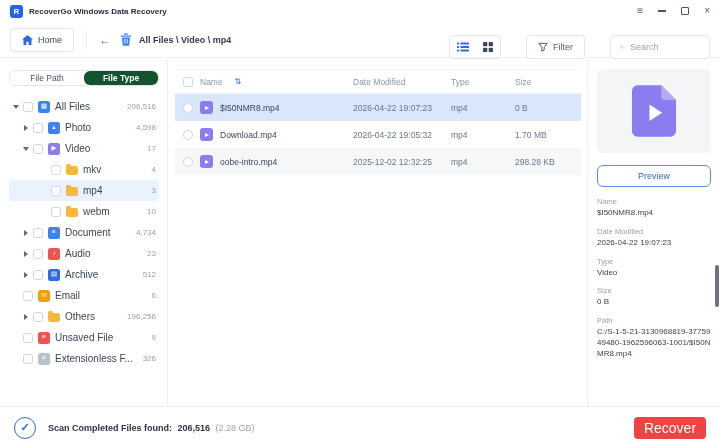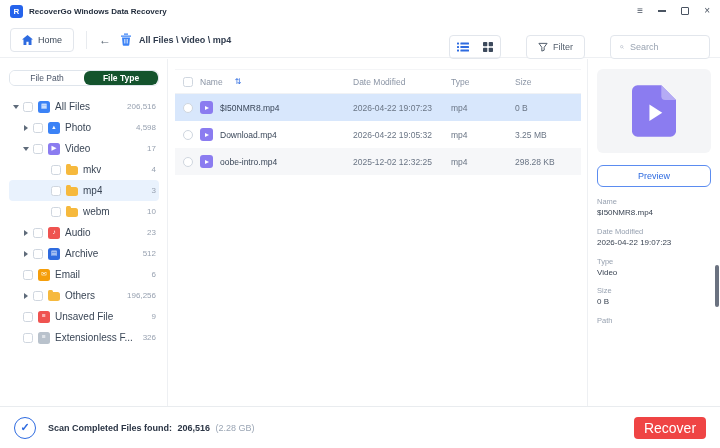--- a/index.html
+++ b/index.html
@@ -257,20 +257,31 @@
         <div class="titem lv2 ar-none folder-icon-type" style="--ic: #f6b93d;">
 
           <span class="cbox"></span>
           <span class="fi">
             <span class="fi-glyph"></span>
           </span>
           <span class="tlabel">webm</span>
           <span class="tcount">10</span>
         </div>
 
+        <div class="titem lv1 ar-right" style="--ic: #3b82f6;">
+          <span class="tri">
+            <i></i>
+          </span>
+          <span class="cbox"></span>
+          <span class="fi">
+            <span class="fi-glyph">≡</span>
+          </span>
+          <span class="tlabel">Document</span>
+          <span class="tcount">4,734</span>
+        </div>
 
         <div class="titem lv1 ar-right" style="--ic: #ef5350;">
           <span class="tri">
             <i></i>
           </span>
           <span class="cbox"></span>
           <span class="fi">
             <span class="fi-glyph">♪</span>
           </span>
           <span class="tlabel">Audio</span>
@@ -362,21 +373,21 @@
         <div class="trow">
           <div class="col-name">
             <span class="rcheck"></span>
             <span class="vfile">
               <i></i>
             </span>
             <span class="fname">Download.mp4</span>
           </div>
           <div class="col-date">2026-04-22 19:05:32</div>
           <div class="col-type">mp4</div>
-          <div class="col-size">3.25 MB</div>
+          <div class="col-size">1.70 MB</div>
         </div>
 
         <div class="trow even">
           <div class="col-name">
             <span class="rcheck"></span>
             <span class="vfile">
               <i></i>
             </span>
             <span class="fname">oobe-intro.mp4</span>
           </div>
@@ -413,20 +424,21 @@
           <div class="dvalue">Video</div>
         </div>
 
         <div class="dfield">
           <div class="dlabel">Size</div>
           <div class="dvalue">0 B</div>
         </div>
 
         <div class="dfield">
           <div class="dlabel">Path</div>
+          <div class="dvalue">C:/S-1-5-21-3130968819-3775949480-1962596063-1001/$I50NMR8.mp4</div>
         </div>
       </div>
   </div>
 </div>
 
 <div class="win-scroll-thumb"></div>
 
 <div class="footer">
   <div class="check-circle">✓</div>
   <div class="status">

